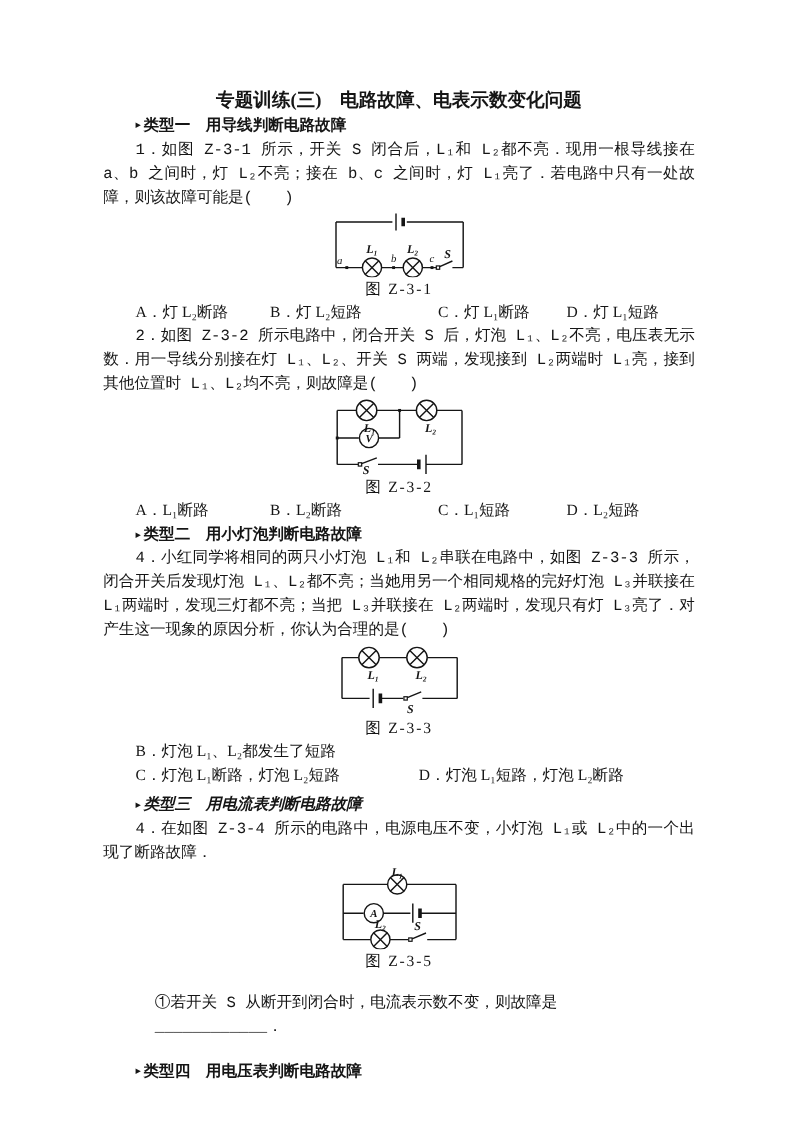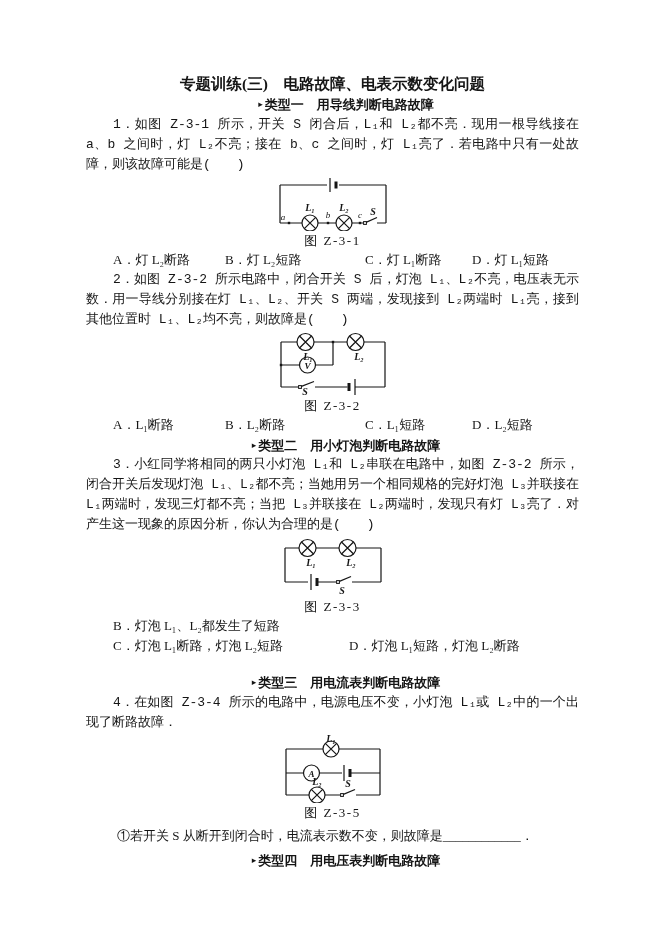--- a/index.html
+++ b/index.html
@@ -7,36 +7,36 @@
   body {
     width: 661px; height: 935px;
     background: #ffffff;
     color: #151515;
     font-family: "Liberation Serif", "DejaVu Serif", serif;
     font-size: 13px; line-height: 20px;
     overflow: hidden;
   }
   .content { padding: 74px 82px 0 86px; }
   .title { text-align: center; font-weight: bold; font-size: 15.5px; line-height: 20px; }
-  .heading { padding-left: 27px; font-weight: bold; text-align: center; }
+  .heading { padding-left: 27px; font-weight: bold; }
   .mk { font-size: 9px; margin-right: 2px; vertical-align: 1.5px; }
   .para { margin: 0; text-indent: 27px; text-align: justify; font-family: Liberation Mono, monospace; }
-  .plain { margin: 4px; padding-left: 27px; }
+  .plain { margin: 16px; padding-left: 27px; font-family: Liberation Mono, monospace; }
   .fig { margin: 2px 0 0 0; text-align: center; }
   .fig svg { display: inline-block; vertical-align: top; }
   .cap { letter-spacing: 1.5px; line-height: 19px; }
   .opts4 { display: flex; padding-left: 27px; }
   .opts4 span { flex: 0 0 auto; }
   .opts4 .c1 { width: 112px; }
   .opts4 .c2 { width: 140px; }
   .opts4 .c3 { width: 107px; }
   .optrow { display: flex; padding-left: 27px; }
   .optrow span { flex: 0 0 auto; }
   .optrow .cA { width: 236px; }
-  .sp { margin-top: 16px; }
+  .sp { margin-top: 4px; font-style: italic; }
   
   .w { fill: none; stroke: #151515; stroke-width: 1.2px; }
   .thick { fill: none; stroke: #151515; stroke-width: 3px; }
   .lamp { fill: #ffffff; stroke: #151515; stroke-width: 1.2px; }
   .nd { fill: #151515; stroke: none; }
   .sq { fill: #ffffff; stroke: #151515; stroke-width: 1px; }
   .lbl { font: bold italic 10px "Liberation Serif", serif; fill: #151515; text-anchor: middle; }
   .pt  { font: italic 9px "Liberation Serif", serif; fill: #151515; text-anchor: middle; }
   .mt  { font: bold italic 9px "Liberation Serif", serif; fill: #151515; text-anchor: middle; }
 </style>
@@ -111,21 +111,21 @@
 
   <div class="opts4">
     <span class="c1">A．L₁断路</span>
     <span class="c2">B．L₂断路</span>
     <span class="c3">C．L₁短路</span>
     <span class="c4">D．L₂短路</span>
   </div>
 
   <div class="heading"><span class="mk">▸</span><span>类型二　用小灯泡判断电路故障</span></div>
 
-  <p class="para">3．小红同学将相同的两只小灯泡 L₁和 L₂串联在电路中，如图 Z-3-2 所示，闭合开关后发现灯泡 L₁、L₂都不亮；当她用另一个相同规格的完好灯泡 L₃并联接在 L₁两端时，发现三灯都不亮；当把 L₃并联接在 L₂两端时，发现只有灯 L₃亮了．对产生这一现象的原因分析，你认为合理的是(　　)</p>
+  <p class="para">4．小红同学将相同的两只小灯泡 L₁和 L₂串联在电路中，如图 Z-3-3 所示，闭合开关后发现灯泡 L₁、L₂都不亮；当她用另一个相同规格的完好灯泡 L₃并联接在 L₁两端时，发现三灯都不亮；当把 L₃并联接在 L₂两端时，发现只有灯 L₃亮了．对产生这一现象的原因分析，你认为合理的是(　　)</p>
 
   <figure class="fig">
     <svg width="112" height="60" viewBox="0 0 112 60">
       <path class="w" d="M8 11 H22 M39 11 H62 M79 11 H104 M8 11 V45 M104 11 V45"></path>
       <circle class="lamp" cx="30.5" cy="11" r="8.5"></circle>
       <path class="w" d="M24.5 5 L36.5 17 M36.5 5 L24.5 17"></path>
       <circle class="lamp" cx="70.5" cy="11" r="8.5"></circle>
       <path class="w" d="M64.5 5 L76.5 17 M76.5 5 L64.5 17"></path>
       <path class="w" d="M8 45 H31 M40 45 H59 M75 45 H104"></path>
       <path class="w" d="M34 37 V53"></path>

